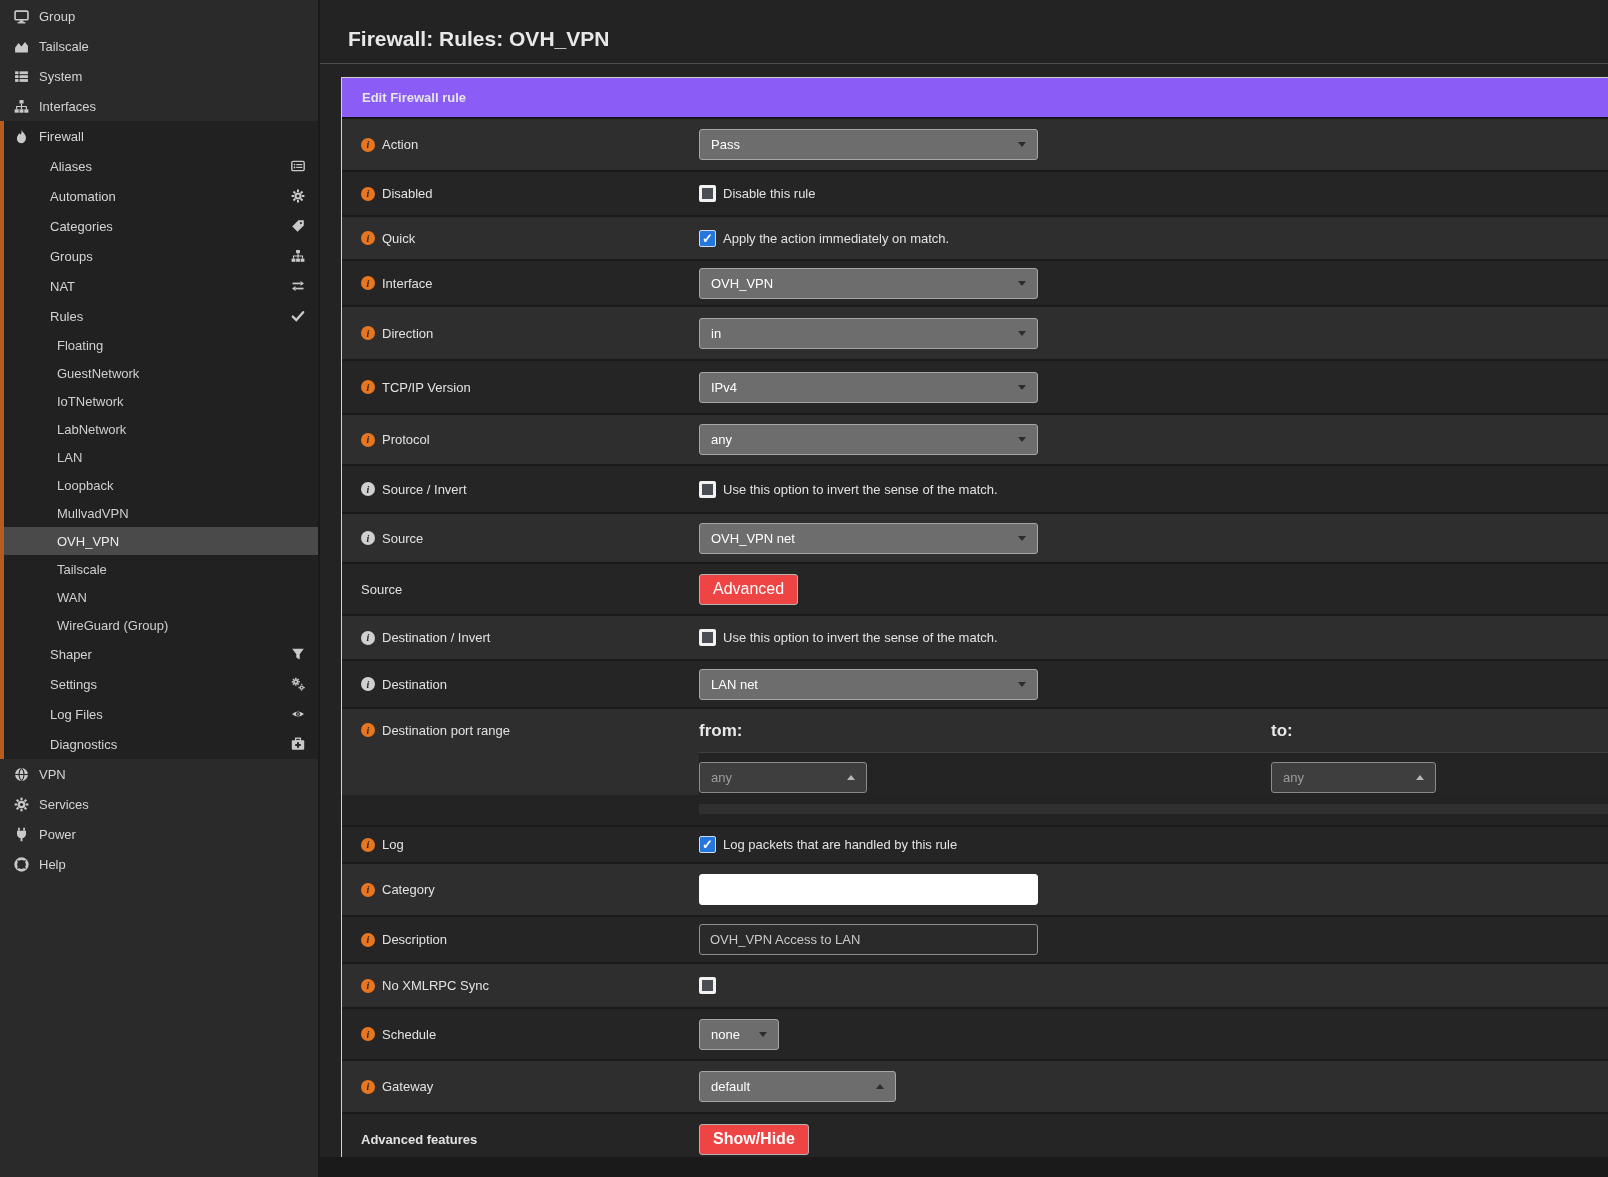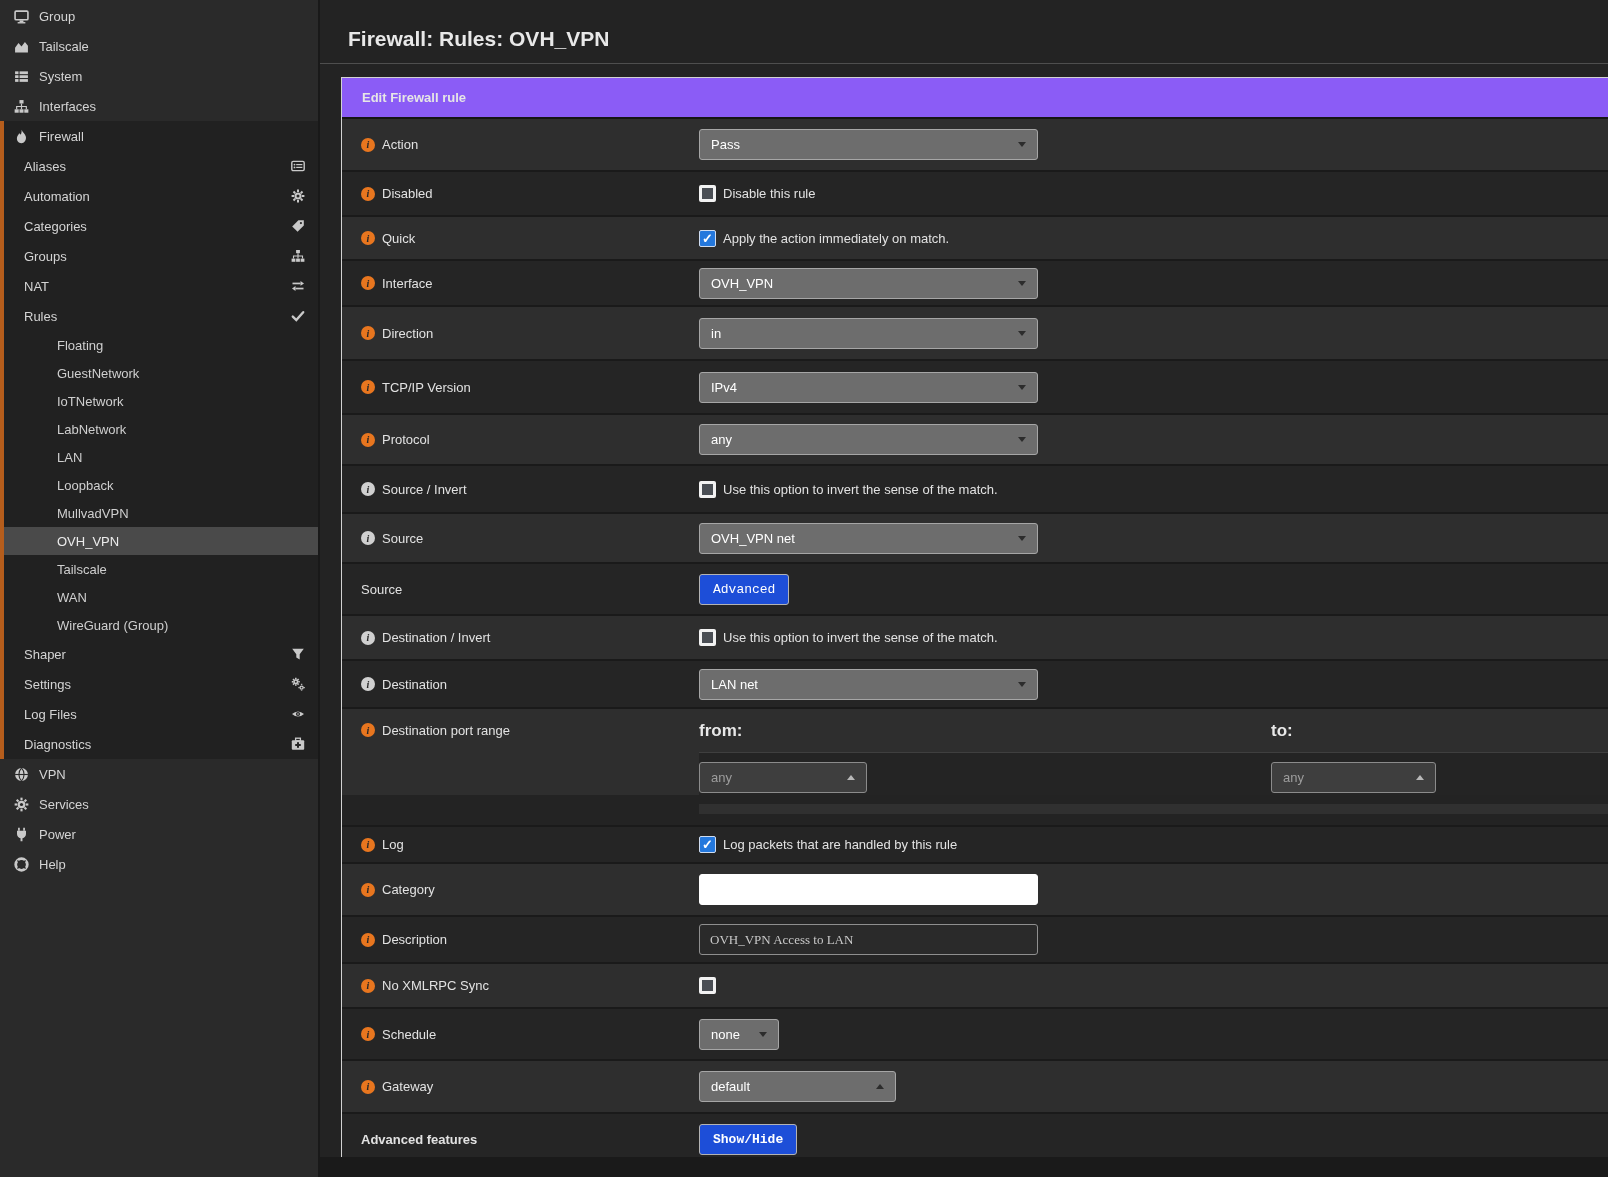--- a/index.html
+++ b/index.html
@@ -7,21 +7,21 @@
        font-family:"Liberation Sans",sans-serif;overflow:hidden}
 
   
   .sidebar{position:absolute;left:0;top:0;bottom:0;width:320px;background:#2a2a2a;
            box-sizing:border-box;border-right:2px solid #191919;padding-top:1px}
   .sb-item{display:flex;align-items:center;height:30px;color:#d4d4d4;font-size:13px;
            position:relative;cursor:pointer;white-space:nowrap}
   .lvl1{padding-left:14px}
   .fw-block{background:#212121;border-left:4px solid #b55d1c}
   .fw-block .lvl1{padding-left:10px}
-  .lvl2{padding-left:20px}
+  .lvl2{padding-left:46px}
   .lvl3{padding-left:53px;height:28px;color:#cfcfcf}
   .lvl3.selected{background:#4a4a4a;color:#ececec}
   .icn{width:16px;display:inline-flex;margin-right:9px;flex-shrink:0}
   .icn svg{width:15px;height:15px}
   .icn.ri{position:absolute;right:12px;margin:0;width:15px}
   .icn.ri svg{width:14px;height:14px}
   .sb-txt{pointer-events:none}
 
   
   .main{position:absolute;left:320px;top:0;right:0;bottom:0;background:#232323}
@@ -58,25 +58,25 @@
   .caret.up{border-bottom:5.5px solid #2c2c2c}
   .caret.up.light{border-bottom-color:#b8b8b8}
 
   .cbwrap{display:flex;align-items:center}
   .cb{width:17px;height:17px;box-sizing:border-box;border-radius:2px;background:#4a4e54;
       border:3px solid #f2f2f2;margin-right:7px;flex-shrink:0;display:flex;
       align-items:center;justify-content:center;cursor:pointer}
   .cb.on{background:#2478dd;border:1px solid #cfdcf0;color:#fff;font-size:13px;font-weight:bold}
   .cbtxt{color:#e2e2e2;font-size:13px}
 
-  .btn{height:31px;padding:0 13px;background:#1d4ed8;border:1px solid #b3b3b3;
-       border-radius:3px;color:#fff;font-size:13px;font-family:Liberation Mono, monospace;cursor:pointer}
+  .btn{height:31px;padding:0 13px;background:#ef4444;border:1px solid #b3b3b3;
+       border-radius:3px;color:#fff;font-size:16px;font-family:Liberation Sans, sans-serif;cursor:pointer}
   .btn.b{font-weight:bold}
   .inp{height:31px;width:339px;box-sizing:border-box;border-radius:3px;padding:0 10px;
-       font-size:13px;font-family:Liberation Serif, serif;outline:none}
+       font-size:13px;font-family:Liberation Sans, sans-serif;outline:none}
   .inp.white{background:#fff;border:1px solid #fff;color:#222}
   .inp.dark{background:#2a2a2a;border:1px solid #8f8f8f;color:#c9c9c9}
 
   
   .pr-row{flex-direction:column}
   .pr-top{display:flex;flex:1;min-height:0}
   .pr-c{flex-direction:column;align-items:stretch;display:flex}
   .pr-head{display:flex;align-items:center;height:44px;border-bottom:1px solid #3f3f3f;
            box-sizing:border-box;font-weight:bold;color:#e8e8e8;font-size:17px}
   .pr-body{display:flex;background:#242424;padding-top:9px;flex:1;align-items:flex-start}

